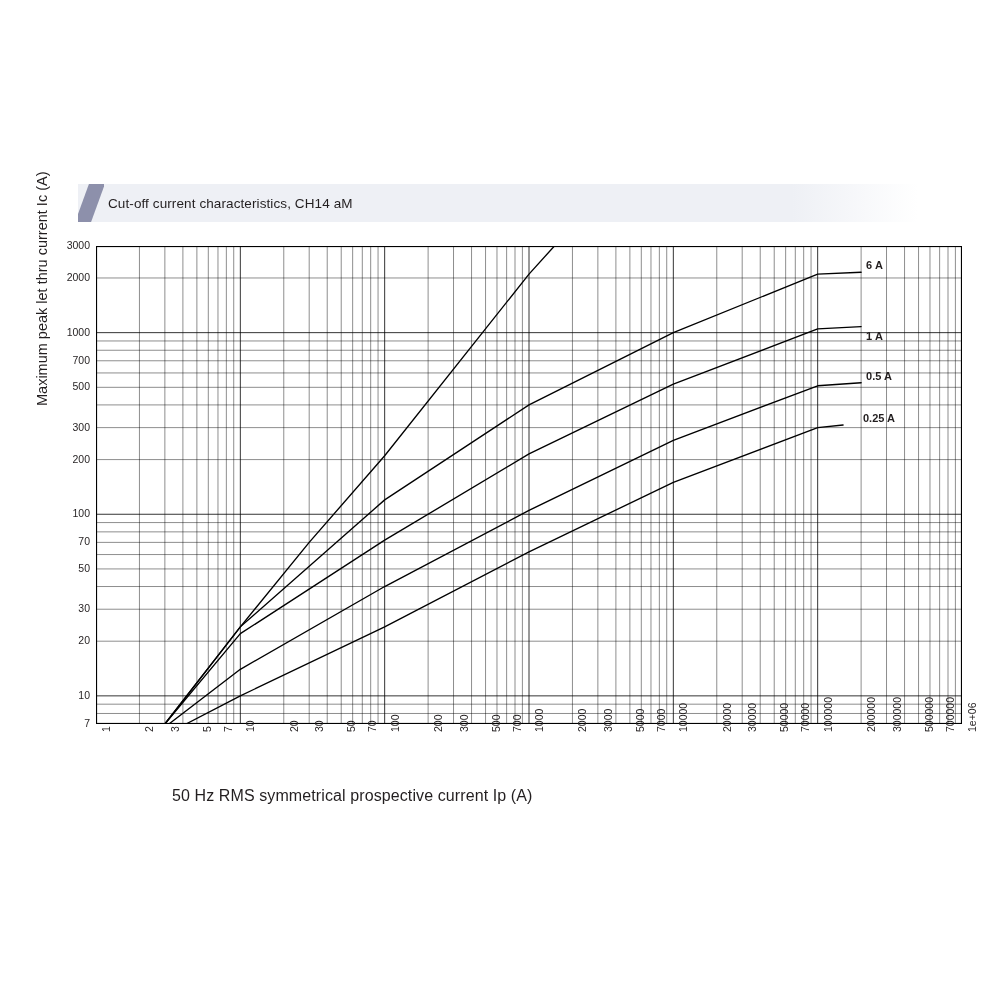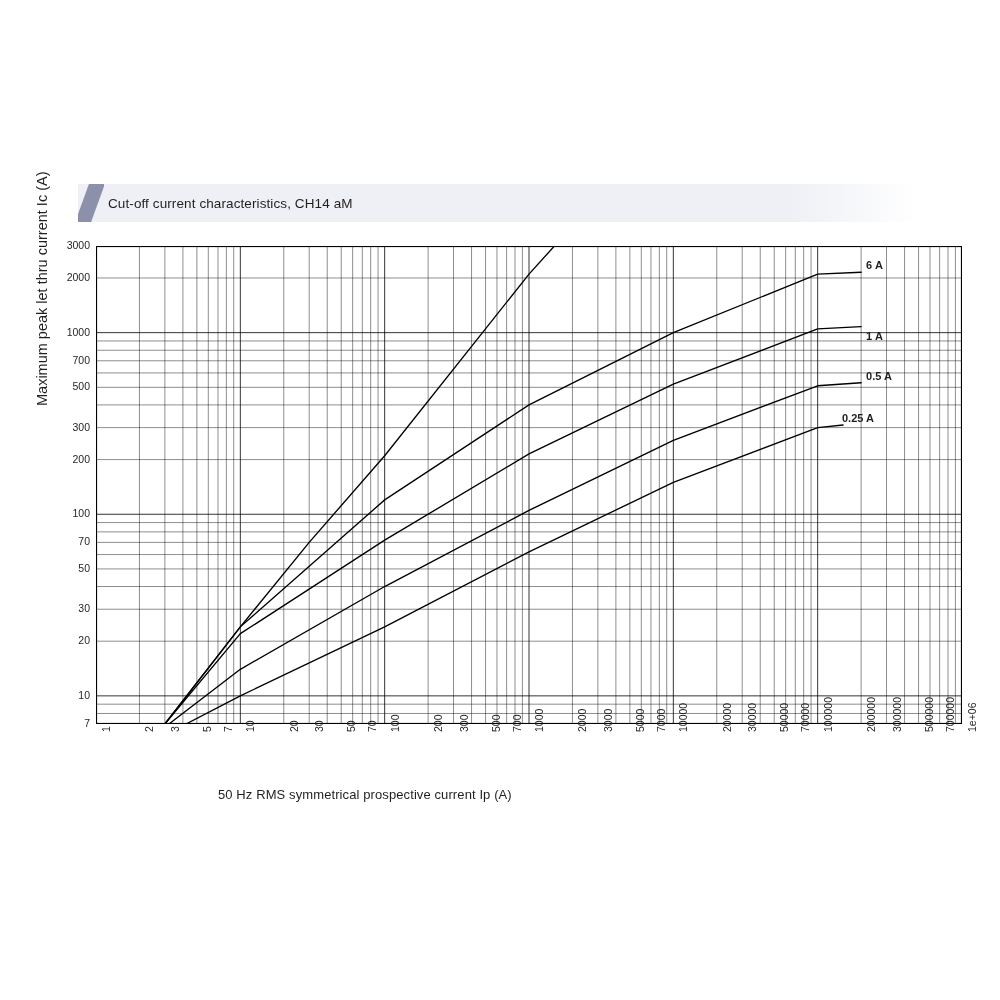--- a/index.html
+++ b/index.html
@@ -79,23 +79,22 @@
     transform-origin: left top;
     font-size: 14.5px;
     white-space: nowrap;
   }
   #ylabel-inner { display: inline-block; }
 
   #xlabel {
     position: absolute;
     left: 172px;
     top: 787px;
-    font-size: 13px;
+    font-size: 16px;
     letter-spacing: 0.1px;
-    margin-left: 46px;
   }
 
   .tick-y {
     position: absolute;
     font-size: 10.5px;
     text-align: right;
     white-space: nowrap;
   }
   .tick-x {
     position: absolute;
@@ -268,17 +267,17 @@
       <div class="tick-x" style="left: 769.115px; top: 486px;">200000</div>
       <div class="tick-x" style="left: 794.531px; top: 486px;">300000</div>
       <div class="tick-x" style="left: 826.551px; top: 486px;">500000</div>
       <div class="tick-x" style="left: 847.642px; top: 486px;">700000</div>
       <div class="tick-x" style="left: 870px; top: 486px;">1e+06</div>
     </div>
   <div id="curve-labels">
       <div class="curve-label" style="left: 770.115px; top: 13.2757px;">6 A</div>
       <div class="curve-label" style="left: 770.115px; top: 67.5796px; margin-top: 16px;">1 A</div>
       <div class="curve-label" style="left: 770.115px; top: 123.724px; text-align: right;">0.5 A</div>
-      <div class="curve-label" style="left: 746px; top: 166.023px; text-align: center;">0.25 A</div>
+      <div class="curve-label" style="left: 767px; top: 166.023px; text-align: center;">0.25 A</div>
     </div>
 </div>
 
 <div id="xlabel">50 Hz RMS symmetrical prospective current Ip (A)</div>
 
 </body></html>

